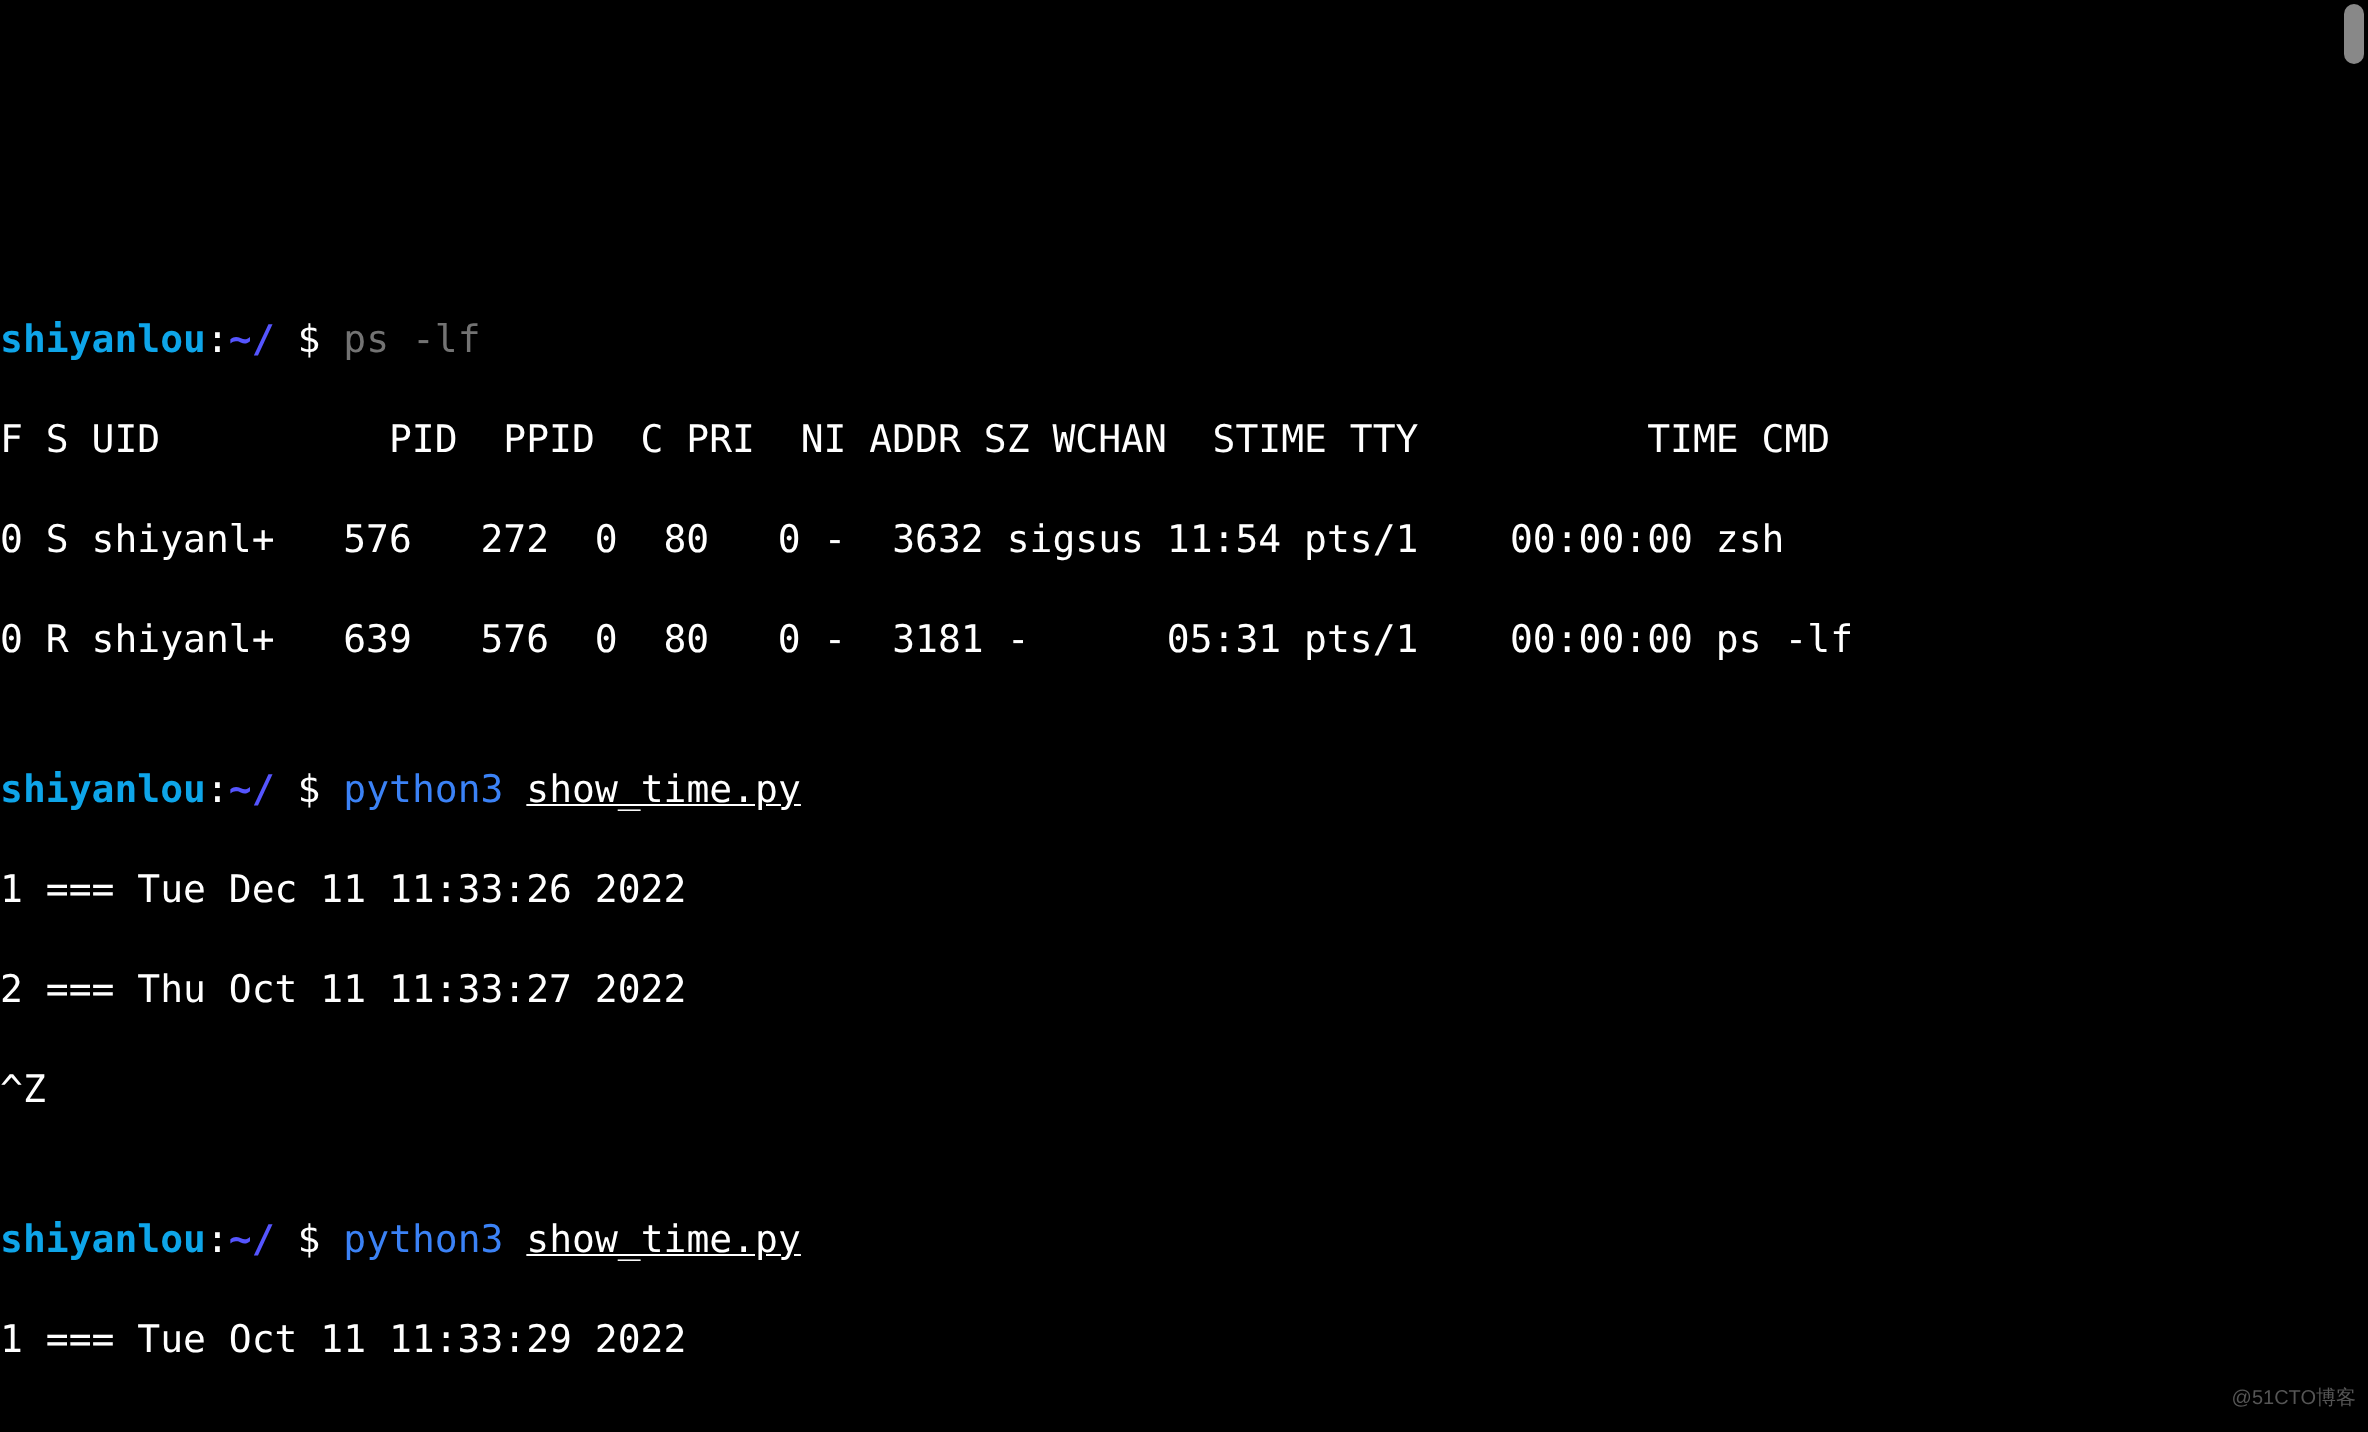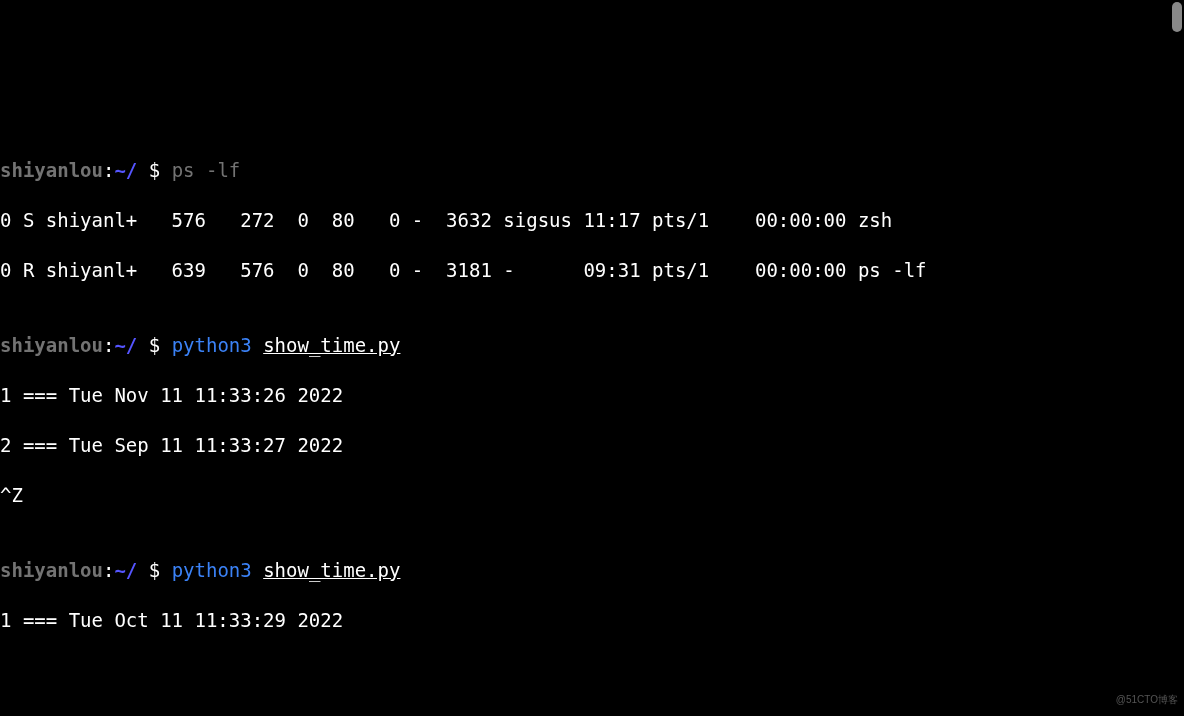--- a/index.html
+++ b/index.html
@@ -12,21 +12,21 @@
     width: 1184px;
     height: 716px;
     overflow: hidden;
     position: relative;
     white-space: pre;
   }
   .terminal {
     padding: 8px 0 0 0;
   }
   .line { white-space: pre; }
-  .user { color: #737373; font-weight: bold; }
+  .user { color: #0ea5e9; font-weight: bold; }
   .path { color: #5555ff; font-weight: bold; }
   .prompt-dollar { color: #fff; }
   .cmd-green { color: #3b82f6; }
   .cmd-green-bright { color: #737373; }
   .underline { text-decoration: underline; margin-top: 21px; }
   .white { color: #ffffff; }
   .scrollbar {
     position: absolute;
     right: 2px;
     top: 2px;
@@ -46,26 +46,27 @@
   }
 </style>
 </head>
 <body>
 
 
 
 <div class="terminal">
 
 <div class="line"><span class="user">shiyanlou</span><span class="white">:</span><span class="path">~/</span><span class="white"> </span><span class="prompt-dollar">$ </span><span class="cmd-green-bright">ps -lf</span></div>
-<div class="line white">0 S shiyanl+   576   272  0  80   0 -  3632 sigsus 11:17 pts/1    00:00:00 zsh</div>
-<div class="line white">0 R shiyanl+   639   576  0  80   0 -  3181 -      09:31 pts/1    00:00:00 ps -lf</div>
+<div class="line white">F S UID          PID  PPID  C PRI  NI ADDR SZ WCHAN  STIME TTY          TIME CMD</div>
+<div class="line white">0 S shiyanl+   576   272  0  80   0 -  3632 sigsus 11:54 pts/1    00:00:00 zsh</div>
+<div class="line white">0 R shiyanl+   639   576  0  80   0 -  3181 -      05:31 pts/1    00:00:00 ps -lf</div>
 
 <div class="line"><span class="user">shiyanlou</span><span class="white">:</span><span class="path">~/</span><span class="white"> </span><span class="prompt-dollar">$ </span><span class="cmd-green">python3</span><span class="white"> </span><span class="white underline">show_time.py</span></div>
-<div class="line white">1 === Tue Nov 11 11:33:26 2022</div>
-<div class="line white">2 === Tue Sep 11 11:33:27 2022</div>
+<div class="line white">1 === Tue Dec 11 11:33:26 2022</div>
+<div class="line white">2 === Thu Oct 11 11:33:27 2022</div>
 <div class="line white">^Z</div>
 
 <div class="line"><span class="user">shiyanlou</span><span class="white">:</span><span class="path">~/</span><span class="white"> </span><span class="prompt-dollar">$ </span><span class="cmd-green">python3</span><span class="white"> </span><span class="white underline">show_time.py</span></div>
 <div class="line white">1 === Tue Oct 11 11:33:29 2022</div>
 
 
 
 
 
 

